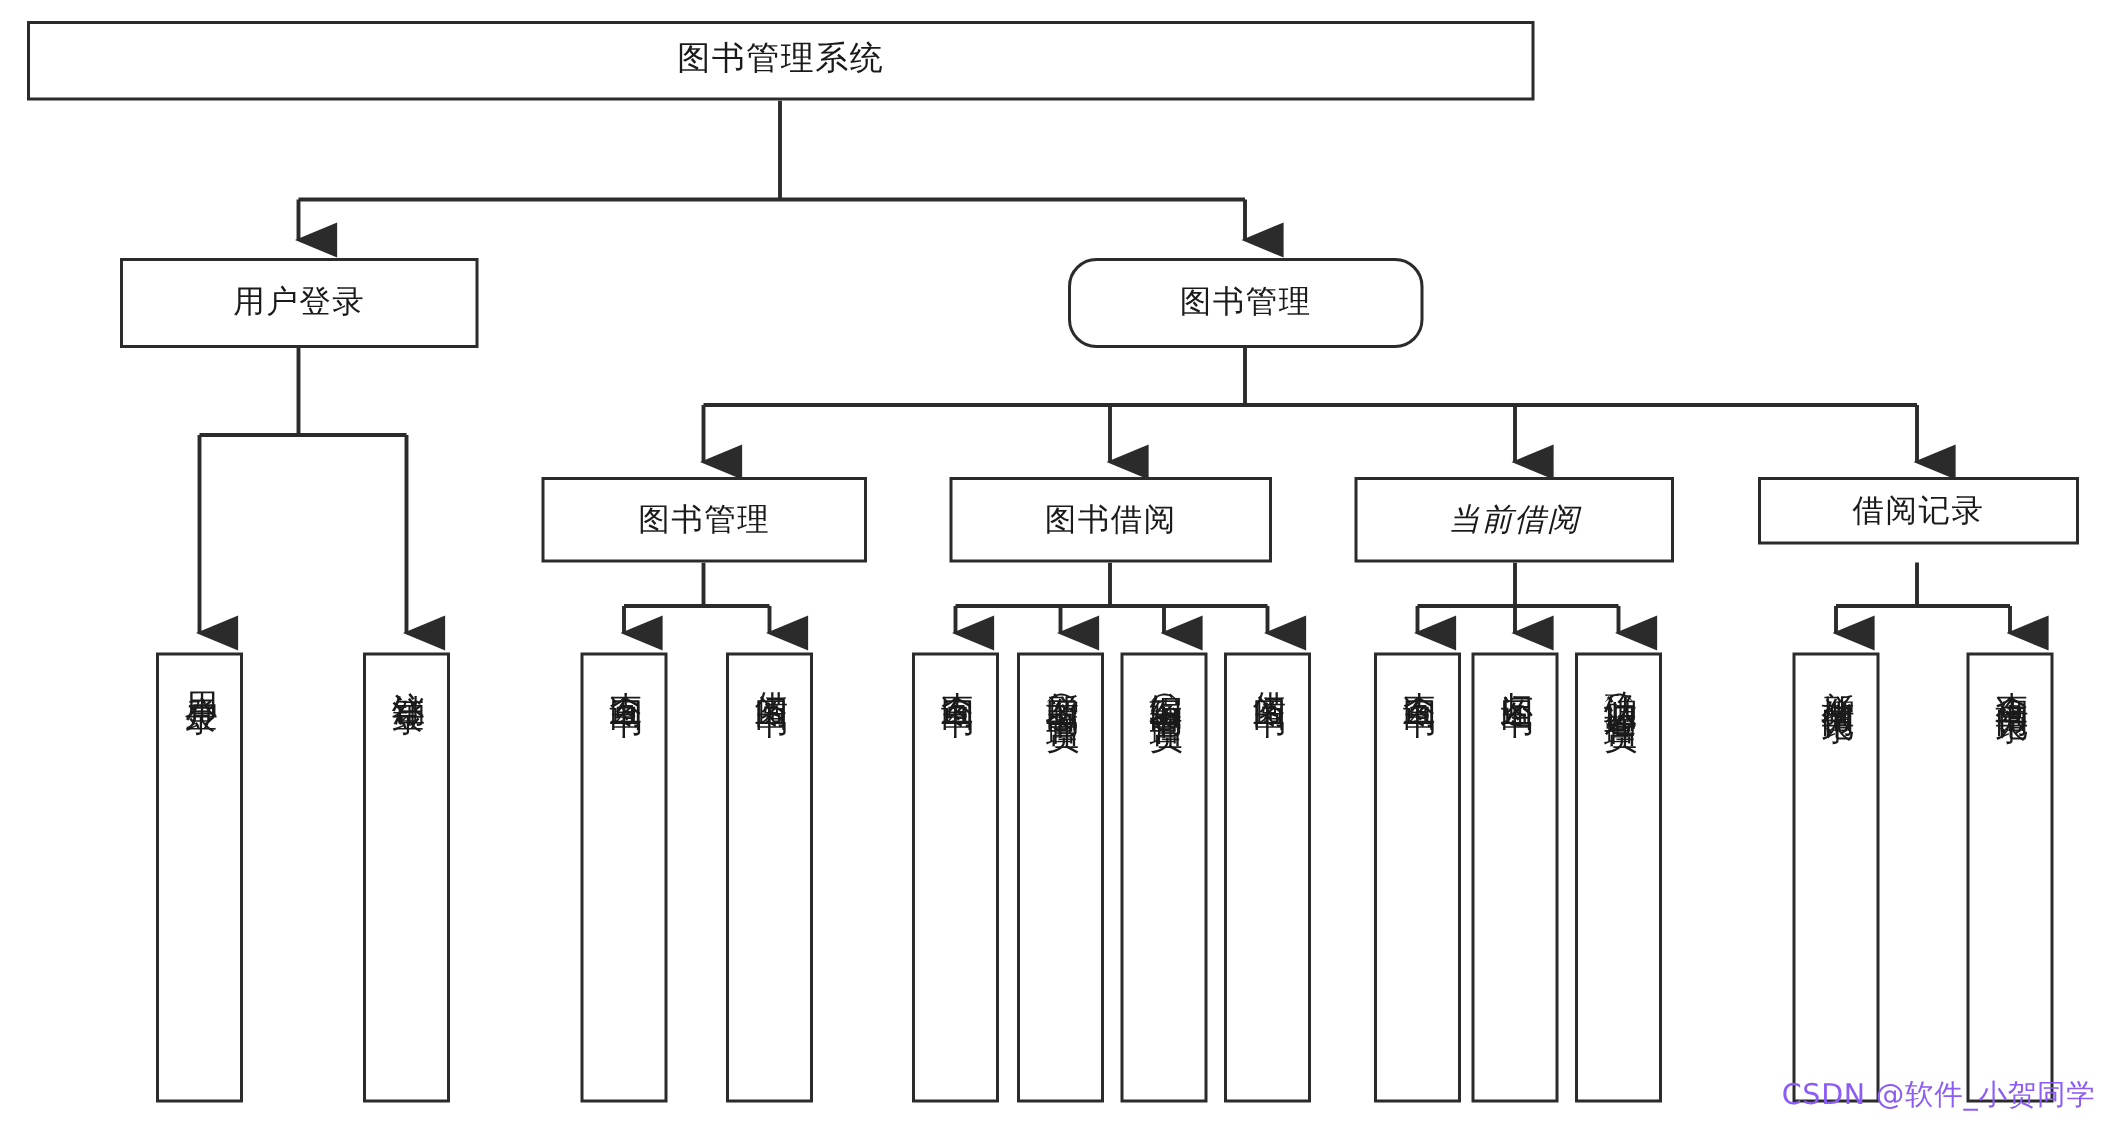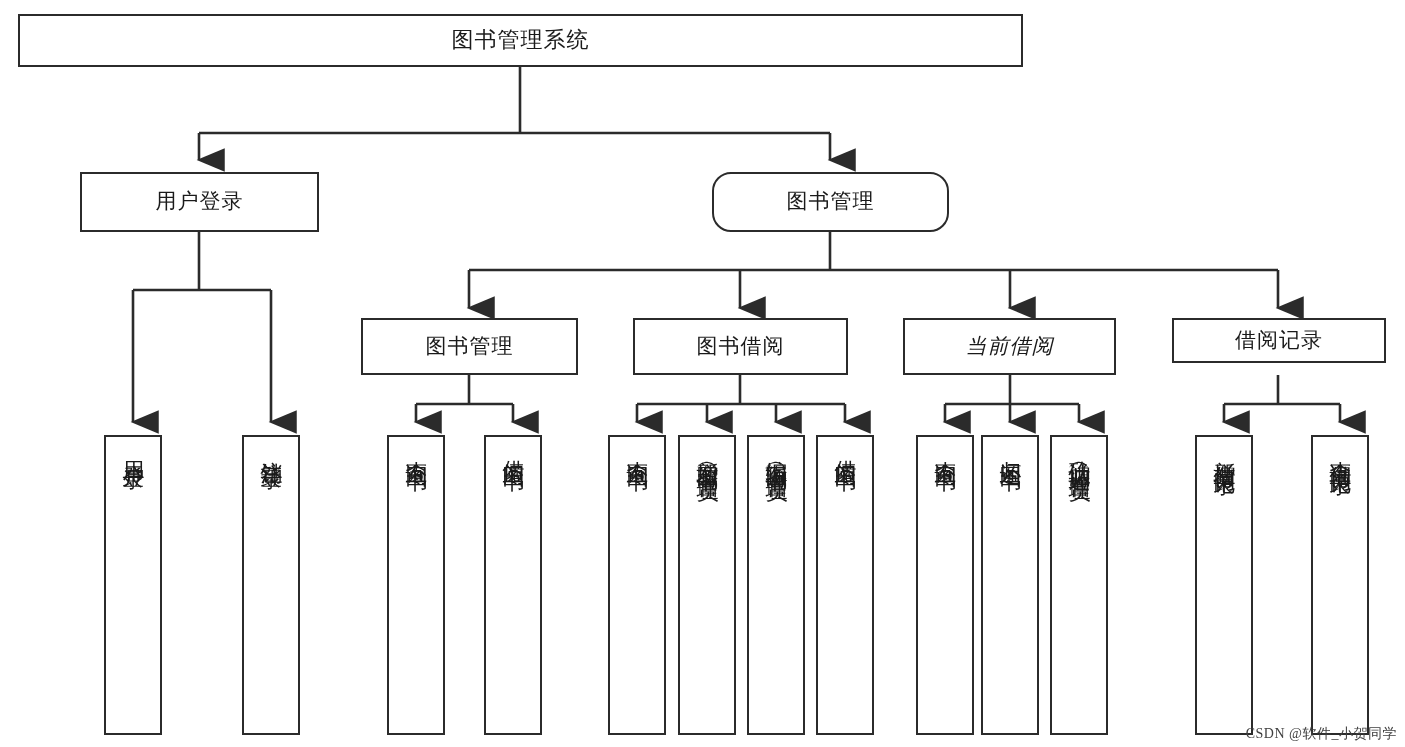--- a/index.html
+++ b/index.html
@@ -55,26 +55,25 @@
     line-height: 1.22;
     letter-spacing: 3px;
     color: #1a1a1a;
     white-space: nowrap;
     display: block;
   }
   .watermark {
     position: absolute;
     right: 8px;
     bottom: 4px;
-    font-size: 14px;
-    color: #404040;
+    font-size: 19px;
+    color: #8b5cf6;
     letter-spacing: 0.5px;
     white-space: nowrap;
     pointer-events: none;
-    font-family: Liberation Serif, serif;
   }
 </style>
 </head>
 <body>
 
 <div id="canvas">
 
   <svg id="svg-layer" viewBox="0 0 1405 747" xmlns="http://www.w3.org/2000/svg">
     <defs>
       <marker id="arrow" viewBox="0 0 10 12" refX="5" refY="11" markerWidth="9" markerHeight="11" orient="auto-start-reverse">

